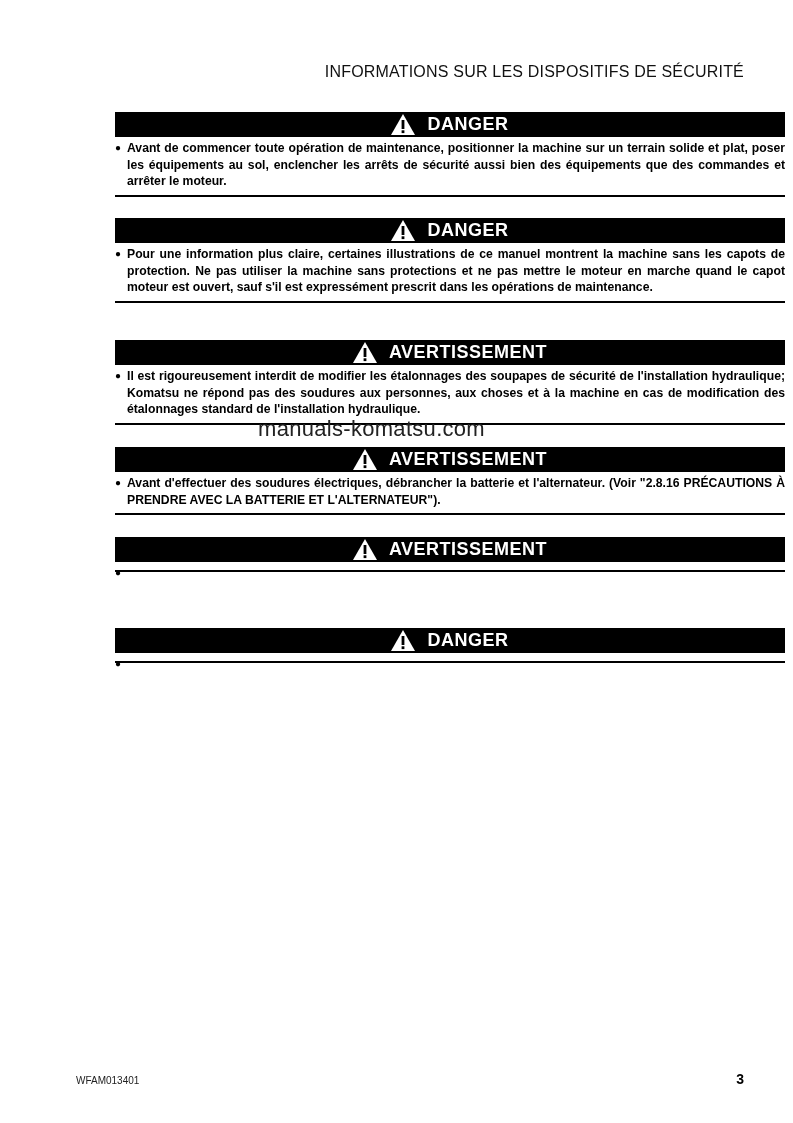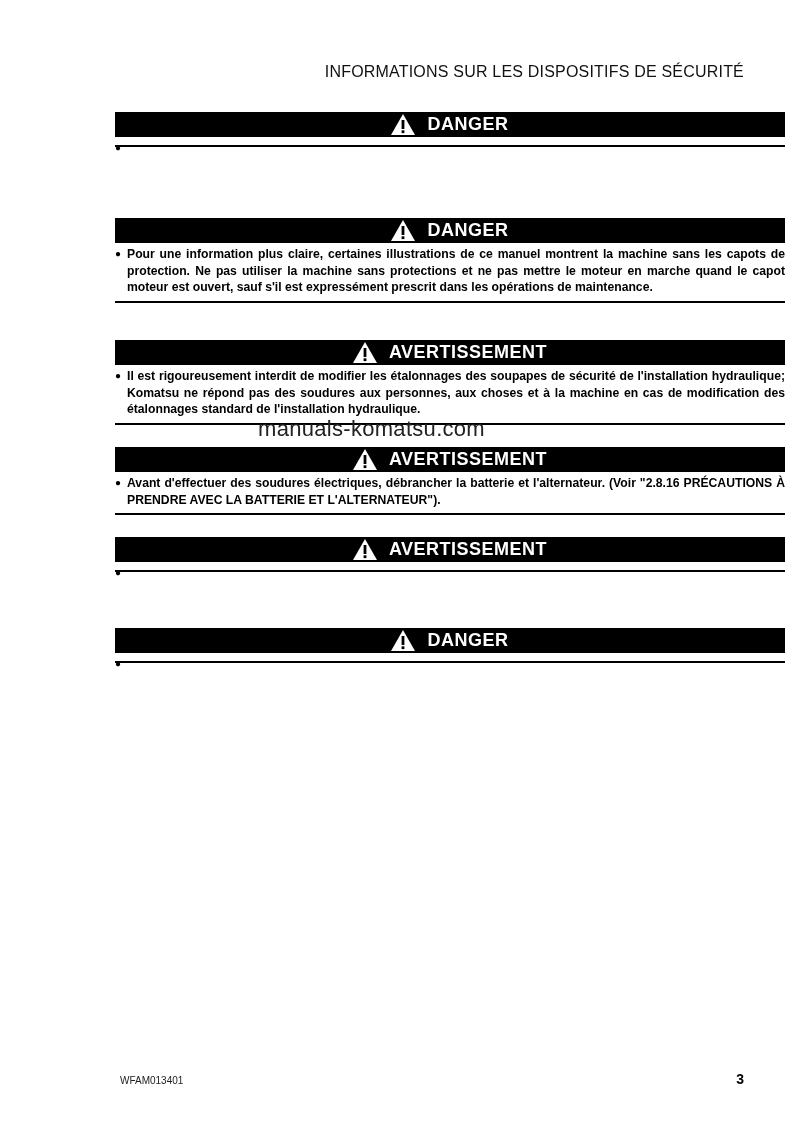--- a/index.html
+++ b/index.html
@@ -28,39 +28,40 @@
   .body-text .bullet {
     position: absolute; left: 0; top: 3px; font-size: 10px;
   }
   .body-text p { margin: 0; }
   .rule { height: 2px; background: #000; margin-top: 1px; }
   .watermark {
     position: absolute; left: 258px; top: 416px;
     font-size: 22px; color: #222; letter-spacing: 0.3px;
     font-family: "Liberation Sans", sans-serif;
   }
-  .footer-code { position: absolute; left: 76px; top: 1075px; font-size: 10px; color: #222; margin-left: 44px; }
+  .footer-code { position: absolute; left: 76px; top: 1075px; font-size: 10px; color: #222; }
   .footer-page { position: absolute; right: 49px; top: 1071px; font-size: 14px; font-weight: bold; }
 </style>
 </head>
 <body>
 
 <div class="header-title">INFORMATIONS SUR LES DISPOSITIFS DE SÉCURITÉ</div>
 
 <div class="block" style="top:112px;">
   <div class="banner">
     <svg viewBox="0 0 24 21">
         <polygon points="12,0 24,21 0,21" fill="#fff"></polygon>
         <rect x="10.6" y="6" width="2.8" height="9" fill="#000"></rect>
         <rect x="10.6" y="16.3" width="2.8" height="2.8" fill="#000"></rect>
       </svg>
     <span>DANGER</span>
   </div>
   <div class="body-text">
     <span class="bullet">●</span>
+    <p>Avant de commencer toute opération de maintenance, positionner la machine sur un terrain solide et plat, poser les équipements au sol, enclencher les arrêts de sécurité aussi bien des équipements que des commandes et arrêter le moteur.</p>
   </div>
   <div class="rule"></div>
 </div>
 
 <div class="block" style="top:218px;">
   <div class="banner">
     <svg viewBox="0 0 24 21">
         <polygon points="12,0 24,21 0,21" fill="#fff"></polygon>
         <rect x="10.6" y="6" width="2.8" height="9" fill="#000"></rect>
         <rect x="10.6" y="16.3" width="2.8" height="2.8" fill="#000"></rect>

